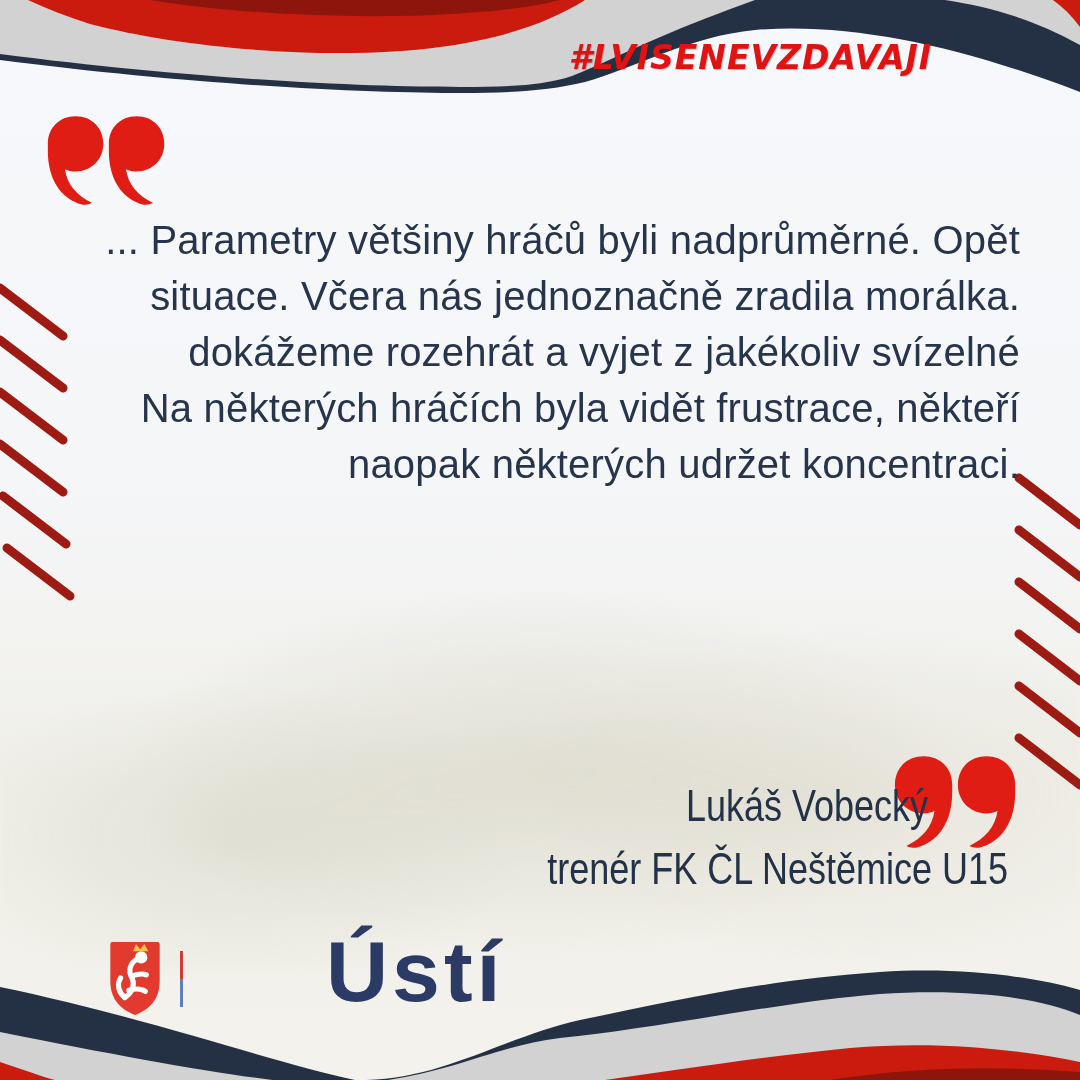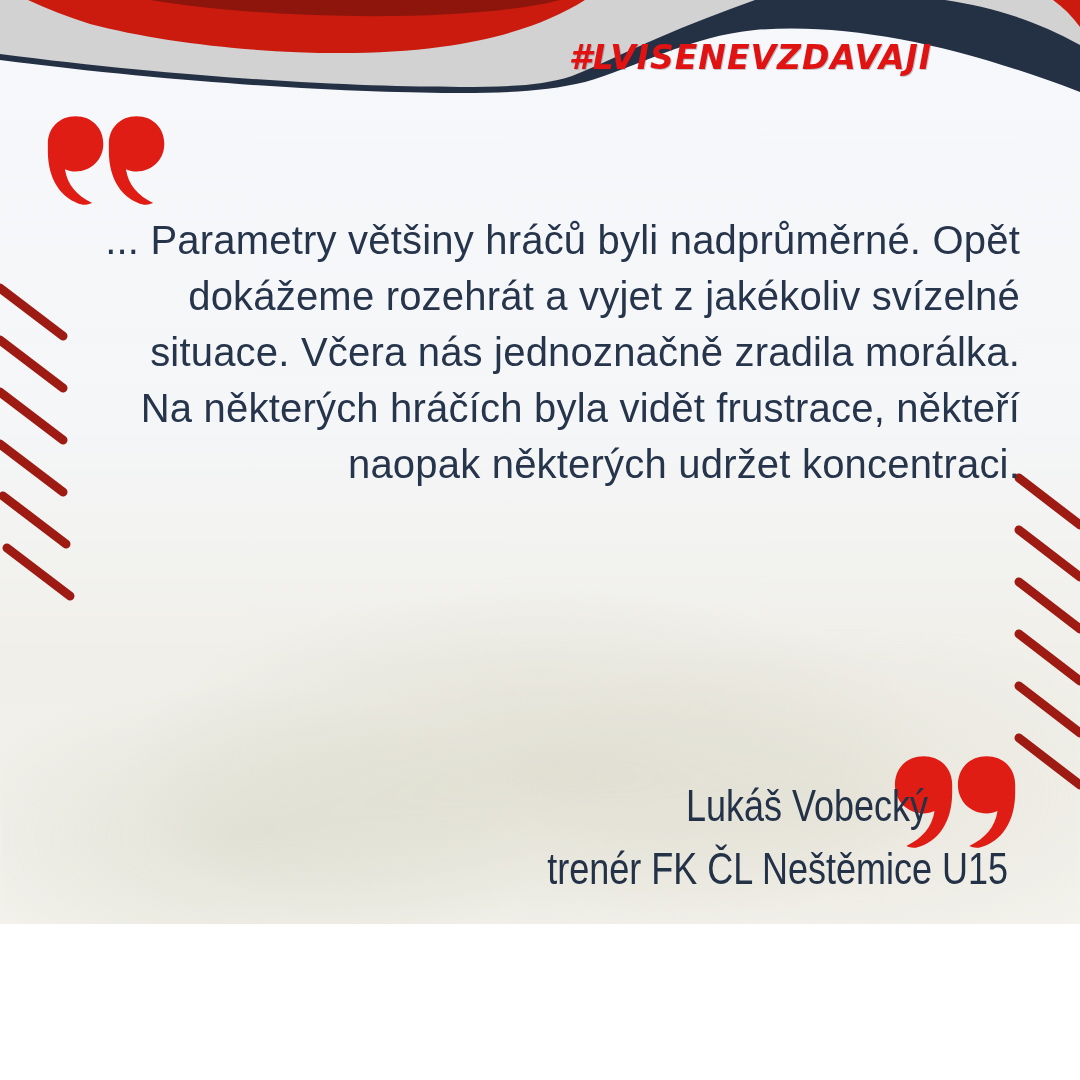--- a/index.html
+++ b/index.html
@@ -1,17 +1,17 @@
 <!DOCTYPE html>
 <html><head>
 <meta charset="utf-8">
 <style>
   html,body{margin:0;padding:0;}
   body{width:1080px;height:1080px;overflow:hidden;font-family:"Liberation Sans",sans-serif;}
-  #card{position:relative;width:1080px;height:924px;overflow:hidden;
+  #card{position:relative;width:1080px;height:1080px;overflow:hidden;
         background:linear-gradient(180deg,#f7f8fb 0%,#f5f6f8 45%,#f0efe9 72%,#f3f2ec 100%);}
   
   #grass-hint{position:absolute;left:0;top:530px;width:1080px;height:440px;pointer-events:none;
     background:
       radial-gradient(55% 60% at 50% 55%, rgba(189,186,158,0.30), rgba(189,186,158,0) 70%),
       radial-gradient(40% 50% at 22% 70%, rgba(176,180,150,0.22), rgba(176,180,150,0) 70%),
       radial-gradient(45% 55% at 78% 60%, rgba(203,196,172,0.22), rgba(203,196,172,0) 70%);
     filter:blur(3px);}
   .abs{position:absolute;}
   svg{display:block;}
@@ -92,22 +92,22 @@
         <path d="M32 0 C14 0 2 13 2 30 C2 47 15 60 32 60 C36 60 40 59.2 43.5 57.5 C41 74 31 86 14 94 C17.5 95.5 21 96 24 96 C48 90 62 68 62 38 L62 30 C62 13 50 0 32 0 Z"></path>
       </g>
       <g transform="translate(130,0) scale(-1,1)">
         <path d="M32 0 C14 0 2 13 2 30 C2 47 15 60 32 60 C36 60 40 59.2 43.5 57.5 C41 74 31 86 14 94 C17.5 95.5 21 96 24 96 C48 90 62 68 62 38 L62 30 C62 13 50 0 32 0 Z"></path>
       </g>
     </g>
   </svg>
 
   <div id="quote-block">
     <div class="quote-line">... Parametry většiny hráčů byli nadprůměrné. Opět</div>
+    <div class="quote-line">situace. Včera nás jednoznačně zradila morálka.</div>
     <div class="quote-line">dokážeme rozehrát a vyjet z jakékoliv svízelné</div>
-    <div class="quote-line">situace. Včera nás jednoznačně zradila morálka.</div>
     <div class="quote-line">Na některých hráčích byla vidět frustrace, někteří</div>
     <div class="quote-line">naopak některých udržet koncentraci.</div>
   </div>
 
   <svg class="abs" style="left:893px;top:756px;" width="126" height="92" viewBox="0 0 132 96">
     <g fill="#e01d14">
       <path d="M32 0 C14 0 2 13 2 30 C2 47 15 60 32 60 C36 60 40 59.2 43.5 57.5 C41 74 31 86 14 94 C17.5 95.5 21 96 24 96 C48 90 62 68 62 38 L62 30 C62 13 50 0 32 0 Z"></path>
       <g transform="translate(66,0)">
         <path d="M32 0 C14 0 2 13 2 30 C2 47 15 60 32 60 C36 60 40 59.2 43.5 57.5 C41 74 31 86 14 94 C17.5 95.5 21 96 24 96 C48 90 62 68 62 38 L62 30 C62 13 50 0 32 0 Z"></path>
       </g>

